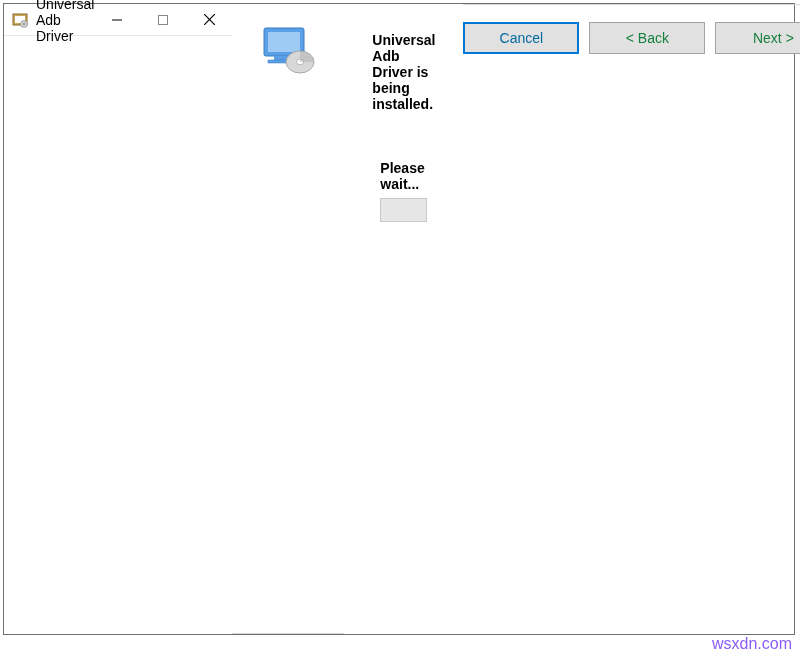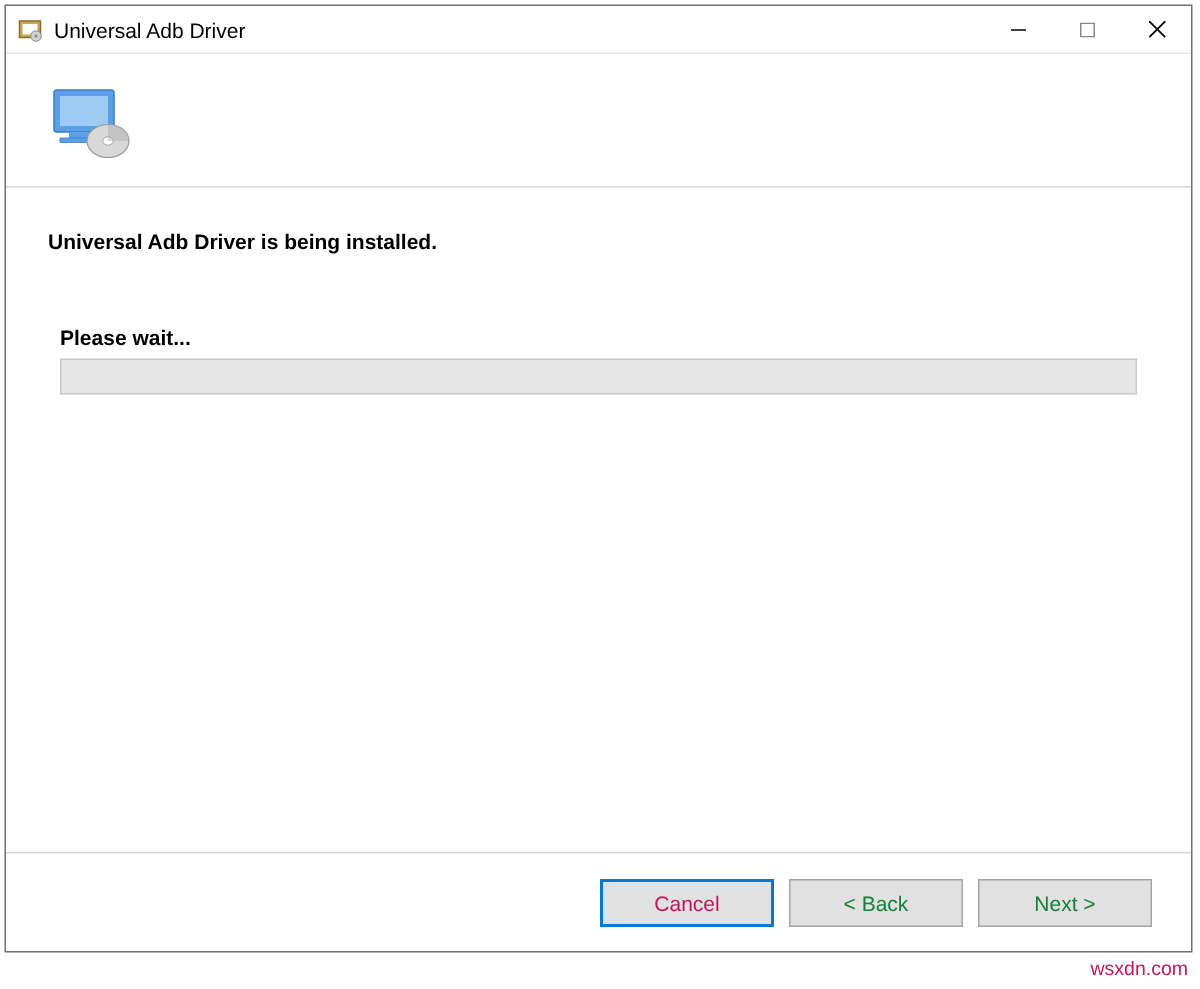--- a/index.html
+++ b/index.html
@@ -11,21 +11,21 @@
       height: 659px;
       overflow: hidden;
     }
     .window {
       width: 792px;
       height: 632px;
       border: 1px solid #707070;
       background: #fff;
       margin: 3px;
       display: flex;
-      flex-direction: column;
+      flex-direction: row;
     }
     .titlebar {
       height: 32px;
       display: flex;
       align-items: center;
       border-bottom: 1px solid #e8e8e8;
     }
     .titlebar-icon {
       width: 16px;
       height: 16px;
@@ -102,36 +102,36 @@
       padding: 0 26px 0 0;
       gap: 10px;
     }
     .btn {
       width: 116px;
       height: 32px;
       font-size: 14px;
       font-family: inherit;
       background: #e1e1e1;
       border: 1px solid #adadad;
-      color: #be185d;
+      color: #0369a1;
       cursor: pointer;
     }
     .btn.default {
       border: 2px solid #0078d7;
     }
     .btn.disabled {
       color: #15803d;
       border: 1px solid #a3a3a3;
     }
     .watermark {
       position: absolute;
       bottom: 6px;
       right: 8px;
-      font-size: 13px;
-      color: #be185d;
+      font-size: 16px;
+      color: #8b5cf6;
       font-family: Arial, sans-serif;
     }
   </style>
 </head>
 <body>
 
 <div class="window">
 
   <div class="titlebar">
     <span class="titlebar-icon">

